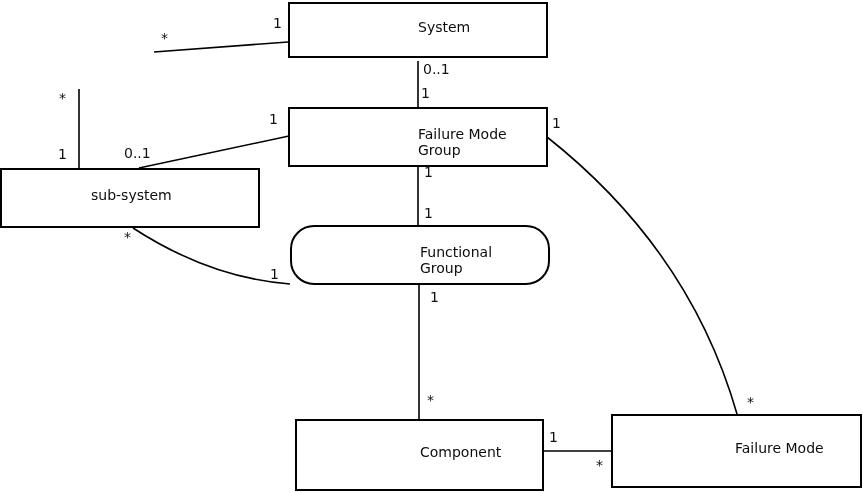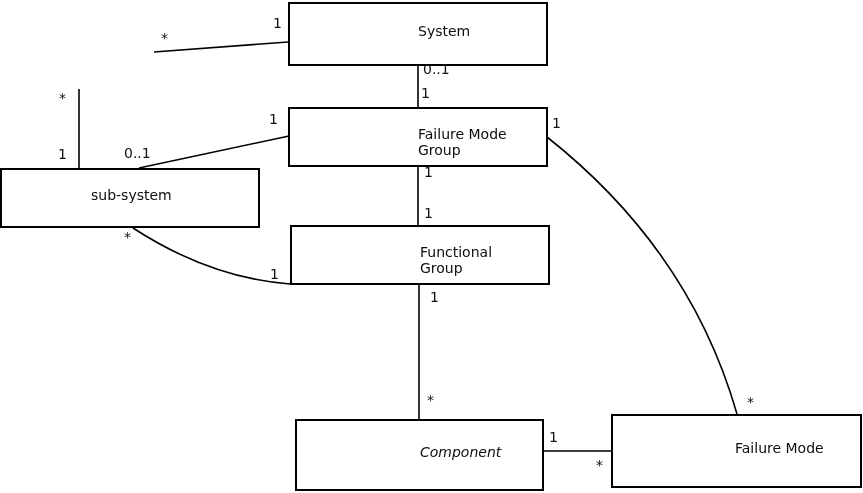--- a/index.html
+++ b/index.html
@@ -38,29 +38,29 @@
     position: absolute;
     top: calc(50% - 11px);
     font-size: 14px;
     line-height: 16px;
     white-space: pre-line;
     color: #0d0d0d;
   }
   
   .e-dfm       { left: 3px;   top: 15px;  width: 152px; height: 74px; }
   .e-dfm .label        { left: 74px; }
-  .e-system    { left: 288px; top: 2px;   width: 260px; height: 64px; }
+  .e-system    { left: 288px; top: 2px;   width: 260px; height: 56px; }
   .e-system .label     { left: 128px; }
   .e-fmg       { left: 288px; top: 107px; width: 260px; height: 60px; }
   .e-fmg .label        { left: 128px; }
   .e-subsystem { left: 0px;   top: 168px; width: 260px; height: 60px; text-decoration: underline; }
   .e-subsystem .label  { left: 89px; }
-  .e-fg        { left: 290px; top: 225px; width: 260px; height: 60px; }
+  .e-fg        { left: 290px; top: 225px; width: 260px; height: 60px; border-radius: 24px; }
   .e-fg .label         { left: 128px; }
-  .e-component { left: 295px; top: 419px; width: 249px; height: 72px; font-style: italic; }
+  .e-component { left: 295px; top: 419px; width: 249px; height: 72px; }
   .e-component .label  { left: 123px; }
   .e-fm        { left: 611px; top: 414px; width: 251px; height: 74px; }
   .e-fm .label         { left: 122px; }
 
   .mult {
     position: absolute;
     font-size: 14px;
     line-height: 14px;
     color: #111111;
   }

